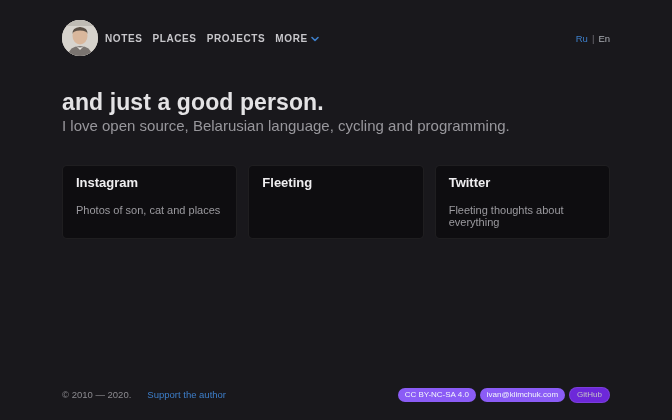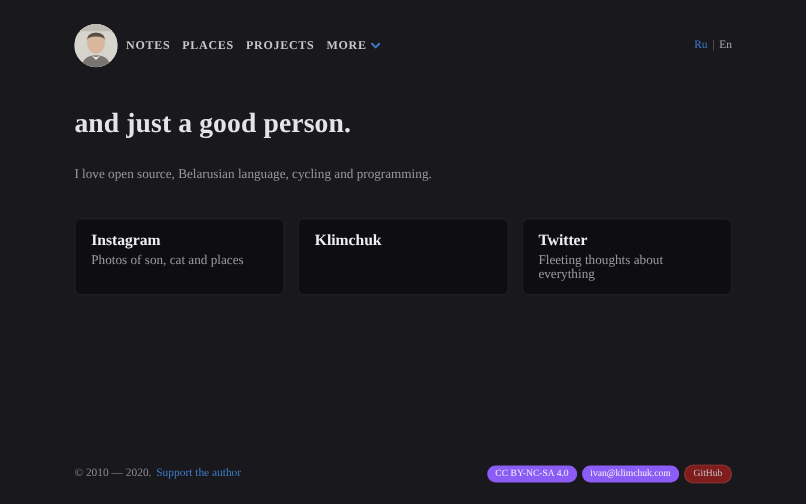--- a/index.html
+++ b/index.html
@@ -9,21 +9,20 @@
     font-family: "Liberation Sans", sans-serif;
     overflow: hidden;
     color: #e2e1e3;
   }
   .container {
     width: 672px;
     height: 420px;
     padding: 0 62px;
     display: flex;
     flex-direction: column;
-    font-family: Liberation Serif, serif;
   }
   
   .header {
     padding-top: 20px;
     display: flex;
     align-items: center;
   }
   .avatar {
     width: 36px;
     height: 36px;
@@ -65,80 +64,80 @@
   
   .hero { margin-top: 33px; }
   .hero-title {
     font-size: 23px;
     line-height: 1.18;
     font-weight: 800;
     color: #e4e3e5;
     letter-spacing: 0.1px;
   }
   .hero-subtitle {
-    margin-top: 23px;
-    font-size: 11px;
+    margin-top: 1px;
+    font-size: 15px;
     color: #98979c;
   }
   
   .cards {
     margin-top: 31px;
     display: flex;
     gap: 11px;
   }
   .card {
     flex: 1 1 0;
     background: #0e0d10;
     border: 1px solid rgba(255, 255, 255, 0.07);
     border-radius: 5px;
     padding: 9px 13px 10px 13px;
     cursor: pointer;
   }
   .card-title {
     font-size: 13px;
     font-weight: 700;
     color: #efeef0;
-    margin-bottom: 3px;
+    margin-bottom: 14px;
   }
   .card-desc {
     font-size: 11px;
     color: #9b9a9f;
   }
   
   .footer {
     margin-top: auto;
     padding-bottom: 17px;
     display: flex;
     align-items: center;
     justify-content: space-between;
   }
   .footer-left {
     font-size: 9.5px;
     color: #8b8a8f;
     display: flex;
     align-items: center;
-    gap: 4px;
+    gap: 16px;
   }
   .support-link { color: #3d7ec9; text-decoration: none; cursor: pointer; }
   .footer-badges {
     display: flex;
     align-items: center;
     gap: 4px;
   }
   .badge {
     font-size: 8px;
     line-height: 1;
     padding: 3px 7px 3.5px 7px;
     border-radius: 999px;
     text-decoration: none;
     cursor: pointer;
     white-space: nowrap;
   }
   .badge-blue { background: #8b5cf6; color: #f2f6fb; }
-  .badge-dark { background: #7f1d1d; color: #c3c2c7; border: 1px solid rgba(255,255,255,0.10); }
+  .badge-dark { background: #6d28d9; color: #c3c2c7; border: 1px solid rgba(255,255,255,0.10); }
 </style>
 </head>
 <body>
 
 <div class="container">
 
   <div class="header">
     <a class="avatar">
       <svg viewBox="0 0 36 36">
         <rect width="36" height="36" fill="#d7d3cd"></rect>
@@ -175,21 +174,21 @@
     </h1>
     <p class="hero-subtitle">I love open source, Belarusian language, cycling and programming.</p>
   </div>
 
   <div class="cards">
     <a class="card">
       <div class="card-title">Instagram</div>
       <div class="card-desc">Photos of son, cat and places</div>
     </a>
     <a class="card">
-      <div class="card-title">Klimchuk</div>
+      <div class="card-title">Fleeting</div>
     </a>
     <a class="card">
       <div class="card-title">Twitter</div>
       <div class="card-desc">Fleeting thoughts about everything</div>
     </a>
   </div>
 
   <div class="footer">
     <div class="footer-left">
       <span>© 2010 — 2020.</span>

